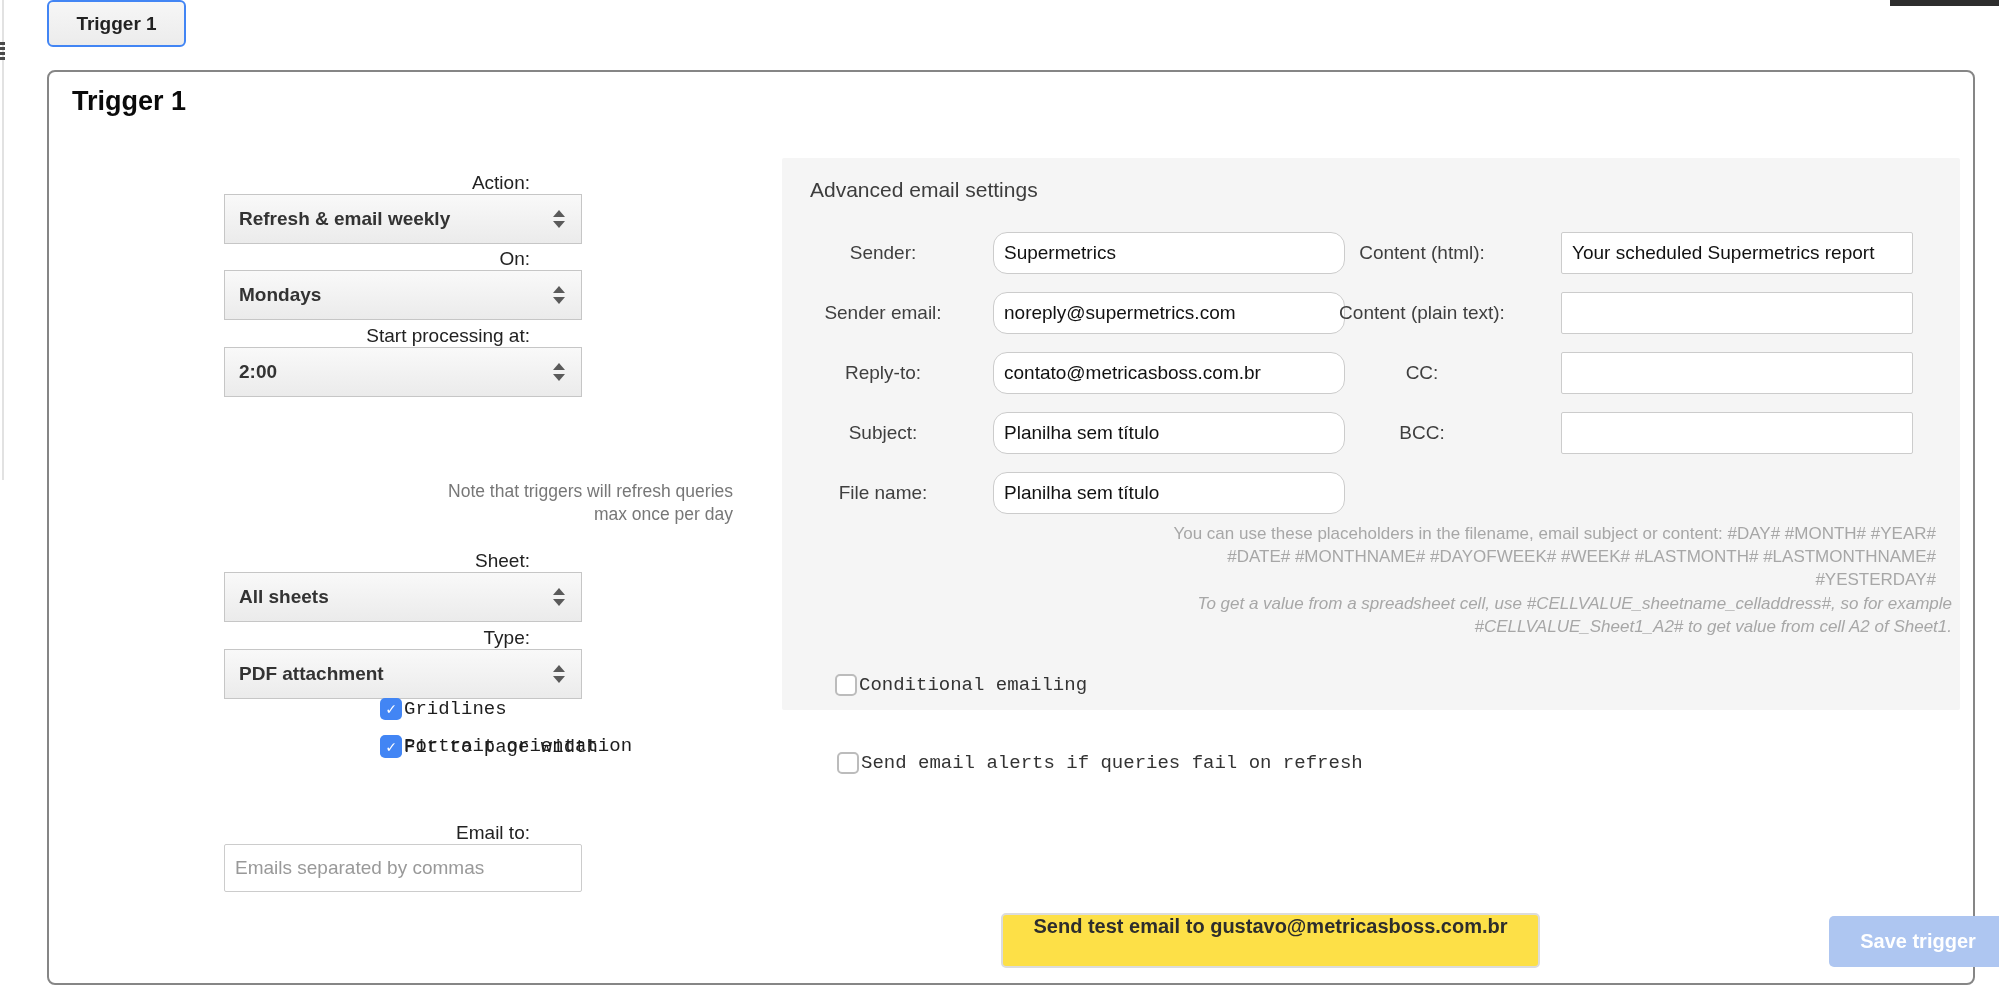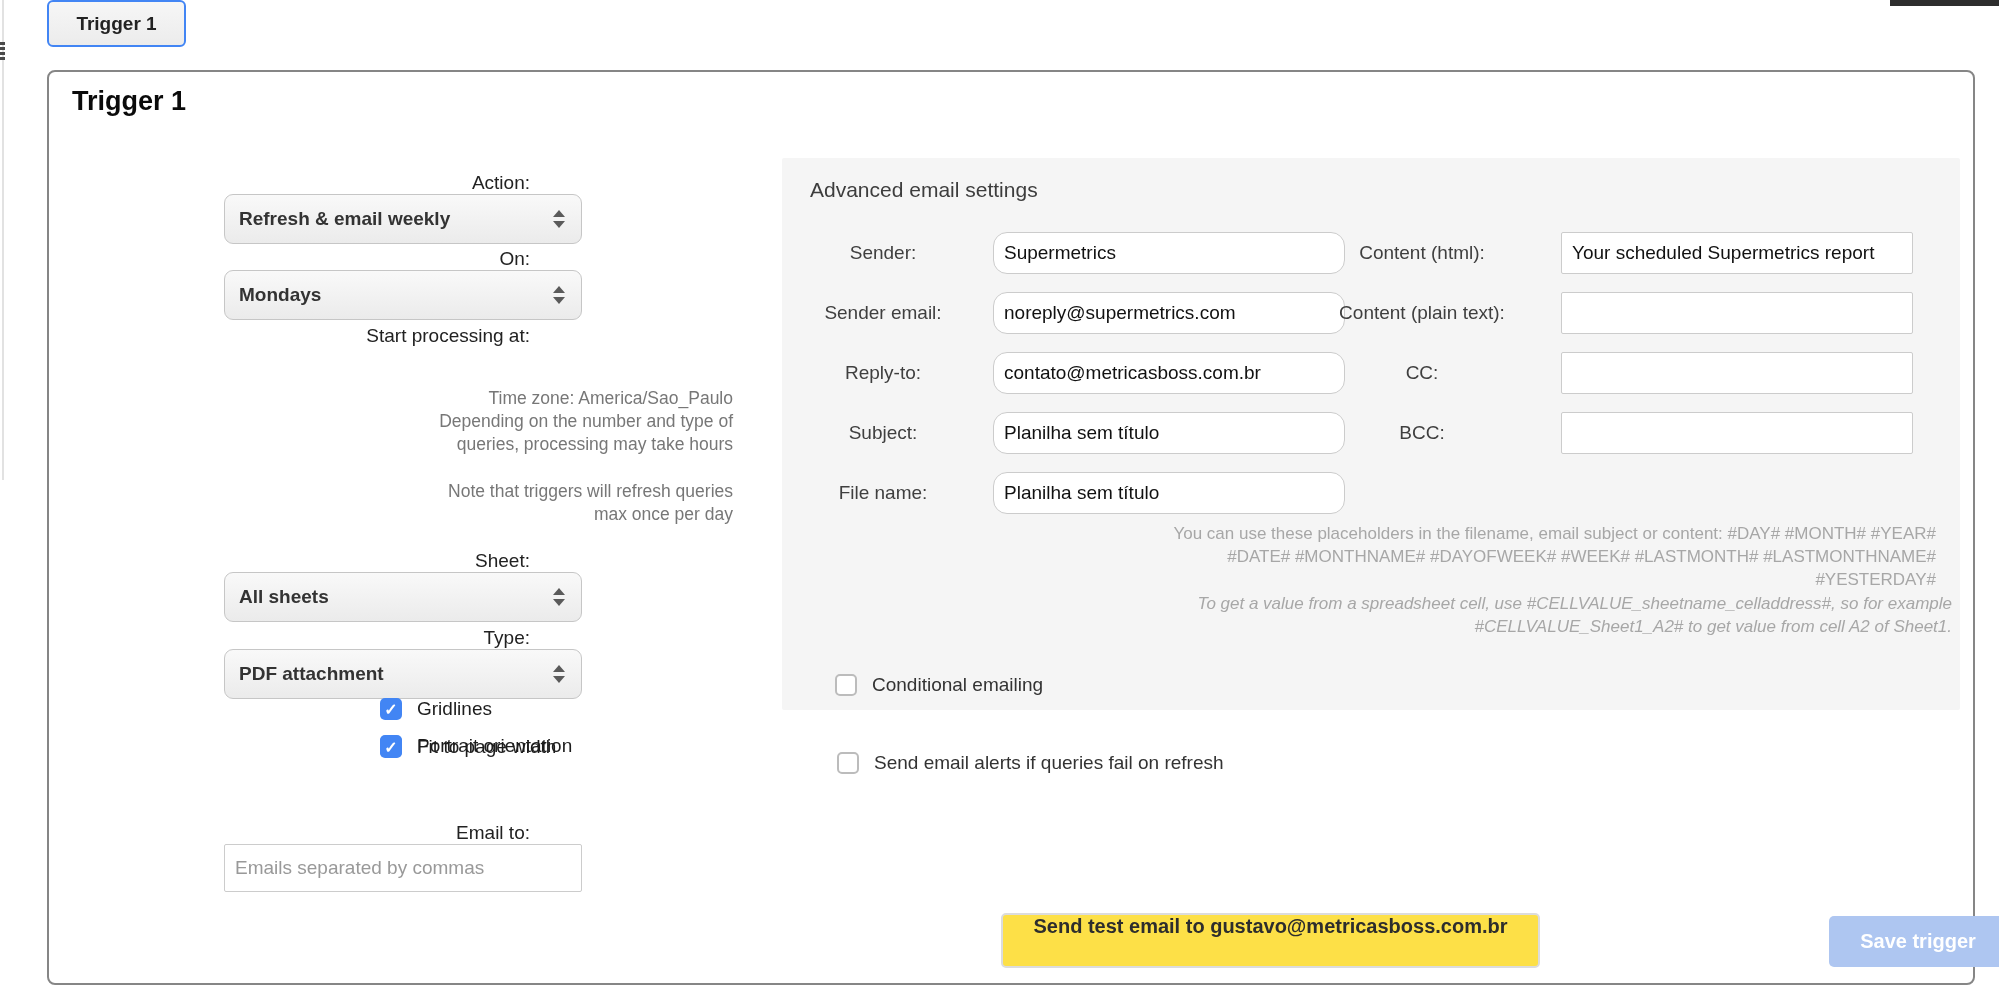--- a/index.html
+++ b/index.html
@@ -32,21 +32,21 @@
   }
   .panel-title { left:23px; top:14px; font-size:27px; font-weight:bold; color:#0b0b0b; }
 
   
   .form-row { left:24px; width:660px; height:50px; display:flex; align-items:center;flex-direction:column; }
   .form-row .lbl {
     width:270px; text-align:right; font-size:19px; color:#222; padding-right:8px; flex:none;
   }
   .selectbox {
     position:relative; width:358px; height:50px; flex:none;
-    border:1px solid #c6c6c6; border-radius:9px;
+    border:1px solid #c6c6c6; border-radius:0;
     background:linear-gradient(#f9f9f9,#ebebeb);
     display:flex; align-items:center; cursor:pointer;
   }
   .selectbox .val { font-size:19px; font-weight:bold; color:#333; padding-left:14px; }
   .spinner { position:absolute; right:16px; top:50%; transform:translateY(-50%); width:12px; height:18px; }
   .spinner .up, .spinner .dn { position:absolute; left:0; width:0; height:0;
     border-left:6px solid transparent; border-right:6px solid transparent; }
   .spinner .up { top:0; border-bottom:7px solid #5a5a5a; }
   .spinner .dn { bottom:0; border-top:7px solid #5a5a5a; }
 
@@ -54,21 +54,21 @@
     left:384px; width:300px; text-align:right; font-size:17.5px; color:#777; line-height:23px;
   }
 
   .cb { width:22px; height:22px; border-radius:5px; flex:none; cursor:pointer; position:relative; }
   .cb.checked { background:#4285f4; }
   .cb.checked::after {
     content:"✓"; position:absolute; left:0; top:0; width:100%; height:100%;
     color:#fff; font-size:16px; font-weight:bold; display:flex; align-items:center; justify-content:center;
   }
   .cb.unchecked { background:#fff; border:2px solid #bcbcbc; }
-  .cb-row { display:flex; align-items:flex-end; gap:15px; }
+  .cb-row { display:flex; align-items:flex-end; gap:2px;font-family:Liberation Mono, monospace; }
   .cb-row .cb-lbl { font-size:19px; color:#1d1d1d; }
 
   .textinput {
     border:2px solid #ccc; border-radius:2px; background:#fff;
     font-family:"Liberation Sans", sans-serif; font-size:19px; color:#111; padding:0 10px;
   }
   .textinput::placeholder { color:#999; }
   .email-to-input { width:358px; height:48px; flex:none; border-width:1.5px; }
 
   
@@ -141,23 +141,29 @@
       <span class="val">Mondays</span>
       <span class="spinner">
           <i class="up"></i>
           <i class="dn"></i>
         </span>
     </div>
   </div>
 
   <div class="abs form-row" style="top:253px">
     <div class="lbl">Start processing at:</div>
-  </div>
-
-  <div class="abs note" style="top:315px">Time zone: America/Sao_Paulo Depending on the number and type of queries, processing may take hours</div>
+    <div class="selectbox">
+      <span class="val">2:00</span>
+      <span class="spinner">
+          <i class="up"></i>
+          <i class="dn"></i>
+        </span>
+    </div>
+  </div>
+
   <div class="abs note" style="top:408px">Note that triggers will refresh queries max once per day</div>
 
   <div class="abs form-row" style="top:478px">
     <div class="lbl">Sheet:</div>
     <div class="selectbox">
       <span class="val">All sheets</span>
       <span class="spinner">
           <i class="up"></i>
           <i class="dn"></i>
         </span>

